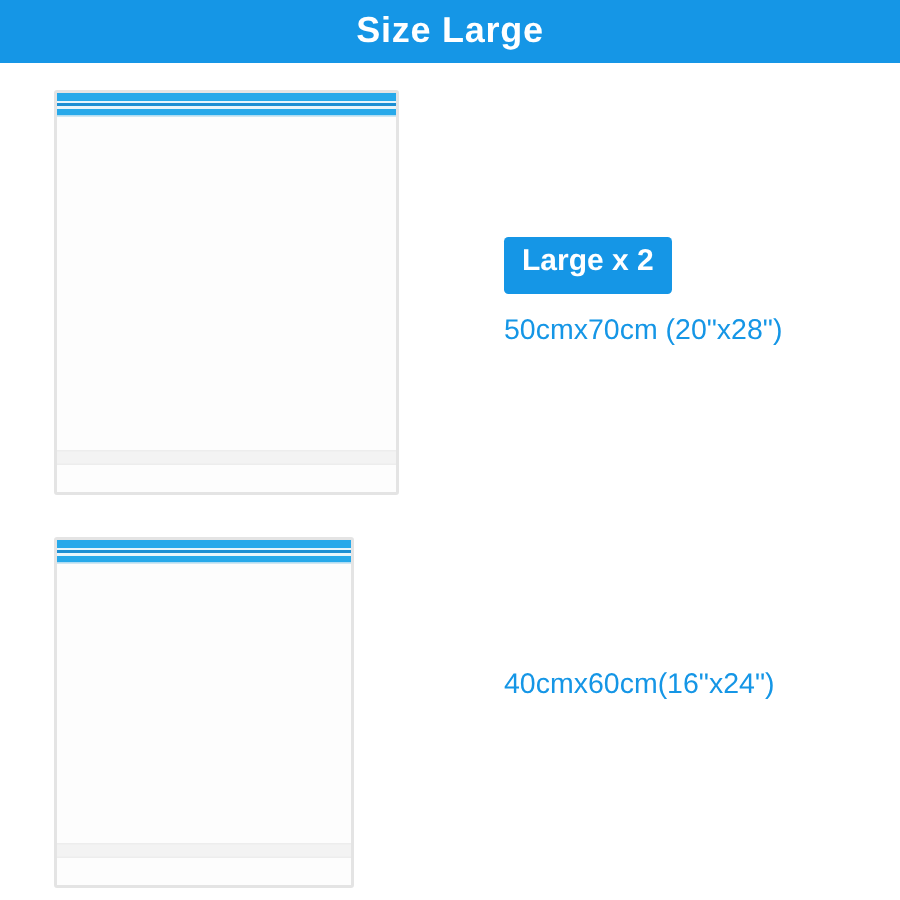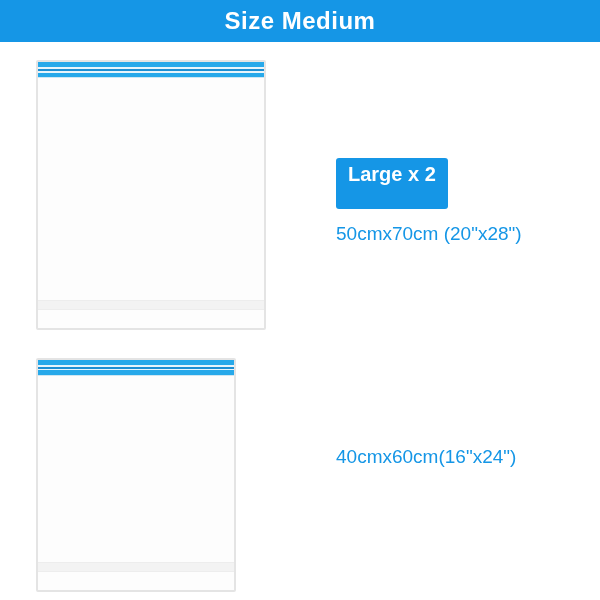--- a/index.html
+++ b/index.html
@@ -60,35 +60,35 @@
     position: absolute;
   }
   .info-large  { top: 116px; left: 336px; }
   .info-medium { top: 404px; left: 336px; }
   .badge {
     display: inline-block;
     color: #ffffff;
     background: #1596e6;
     font-size: 20px;
     font-weight: 600;
-    padding: 5px 12px 23px 12px;
+    padding: 5px 12px 10px 12px;
     border-radius: 3px;
     margin-bottom: 14px;
   }
   .dims {
     color: #1596e6;
     font-size: 19px;
     font-weight: 500;
   }
 </style>
 </head>
 <body>
 
 <div class="header-bar">
-  <span>Size Medium</span>
+  <span>Size Large</span>
 </div>
 
 <div class="content">
 
   <div class="bag bag-large">
     <div class="zipper"></div>
     <div class="seal"></div>
   </div>
 
   <div class="info info-large">

